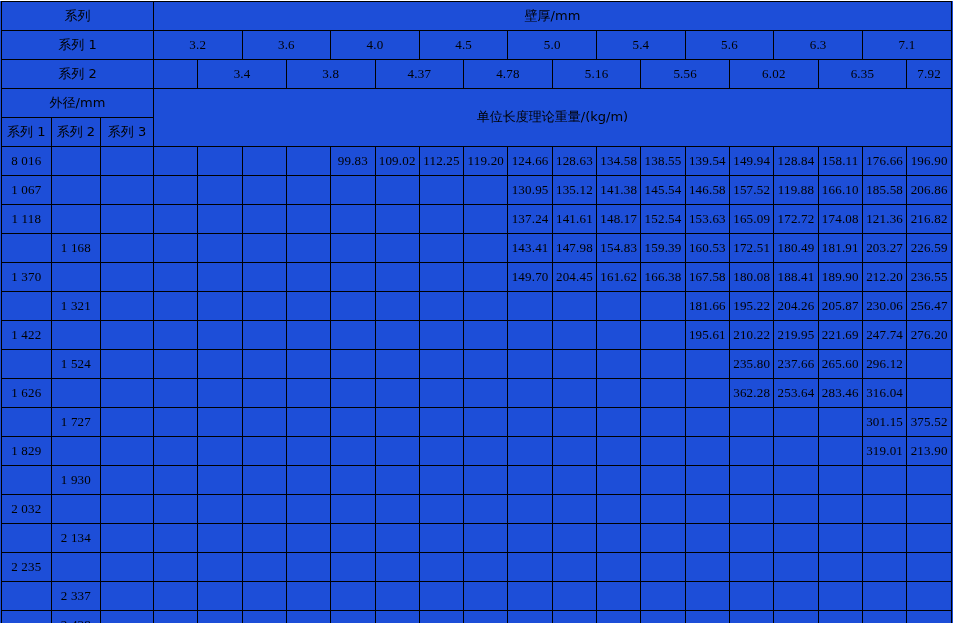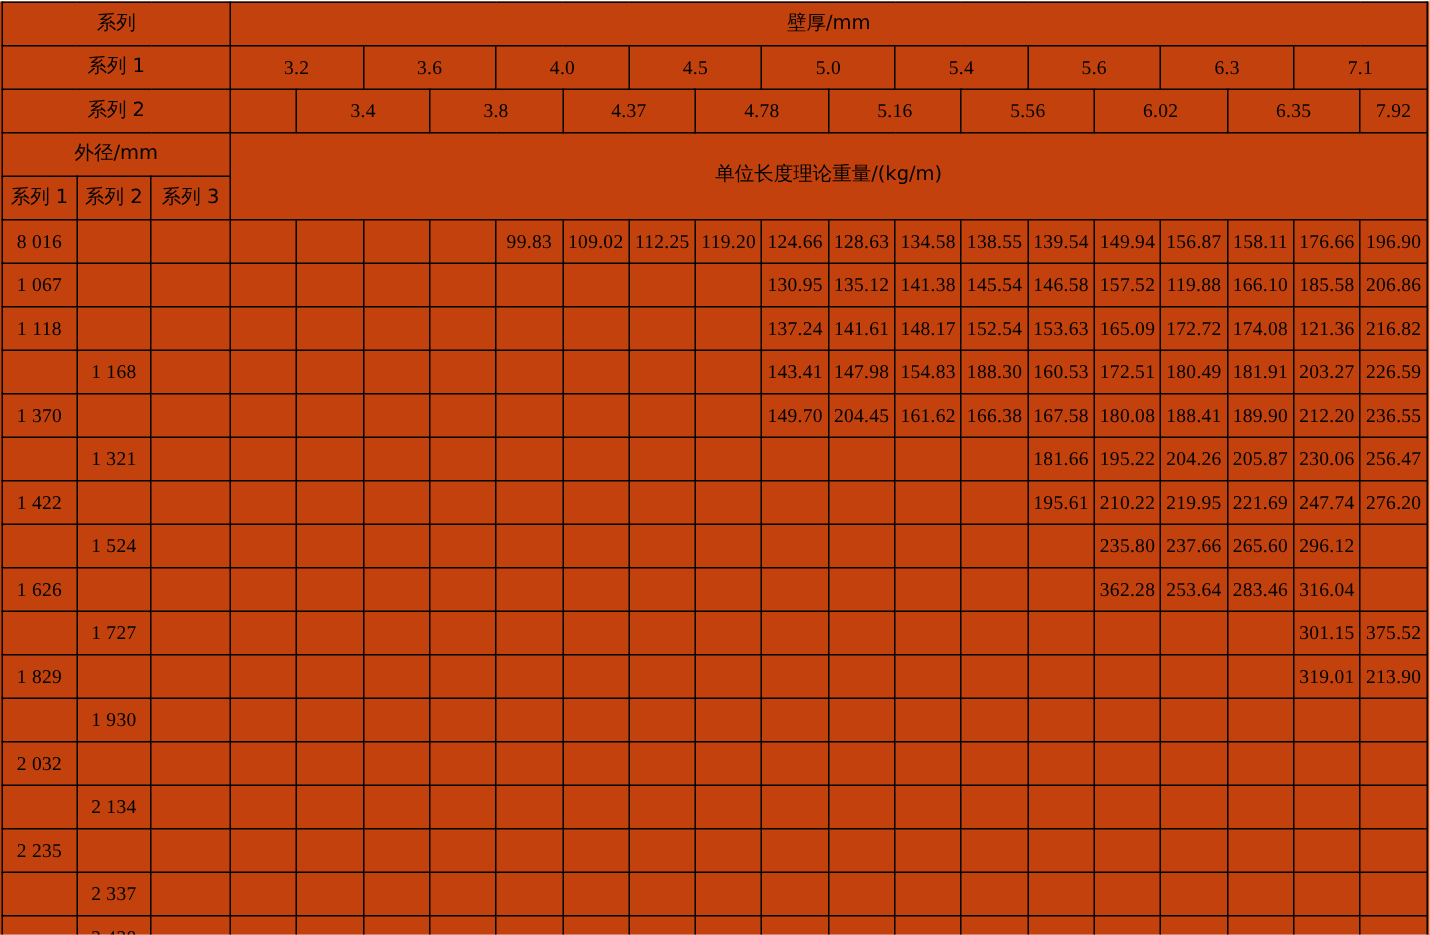--- a/index.html
+++ b/index.html
@@ -11,21 +11,21 @@
     width: 953px;
     height: 623px;
     font-family: "Liberation Serif", "DejaVu Serif", serif;
     color: #000000;
     overflow: hidden;
   }
   .sheet {
     position: relative;
     width: 953px;
     height: 623px;
-    background: #c2410c;
+    background: #1d4ed8;
   }
   table.spec {
     border-collapse: collapse;
     table-layout: fixed;
     width: 951px;
     margin: 1px 0 0 1px;
     font-size: 13px;
   }
   table.spec td, table.spec th {
     border: 1px solid #000;
@@ -139,21 +139,21 @@
           <td class="num">99.83</td>
           <td class="num">109.02</td>
           <td class="num">112.25</td>
           <td class="num">119.20</td>
           <td class="num">124.66</td>
           <td class="num">128.63</td>
           <td class="num">134.58</td>
           <td class="num">138.55</td>
           <td class="num">139.54</td>
           <td class="num">149.94</td>
-          <td class="num">156.87</td>
+          <td class="num">128.84</td>
           <td class="num">158.11</td>
           <td class="num">176.66</td>
           <td class="num">196.90</td>
         </tr>
         <tr class="data">
           <td class="num left-pad">1 067</td>
           <td class="num left-pad"></td>
           <td class="num left-pad"></td>
           <td class="num"></td>
           <td class="num"></td>
@@ -205,21 +205,21 @@
           <td class="num"></td>
           <td class="num"></td>
           <td class="num"></td>
           <td class="num"></td>
           <td class="num"></td>
           <td class="num"></td>
           <td class="num"></td>
           <td class="num">143.41</td>
           <td class="num">147.98</td>
           <td class="num">154.83</td>
-          <td class="num">188.30</td>
+          <td class="num">159.39</td>
           <td class="num">160.53</td>
           <td class="num">172.51</td>
           <td class="num">180.49</td>
           <td class="num">181.91</td>
           <td class="num">203.27</td>
           <td class="num">226.59</td>
         </tr>
         <tr class="data">
           <td class="num left-pad">1 370</td>
           <td class="num left-pad"></td>

